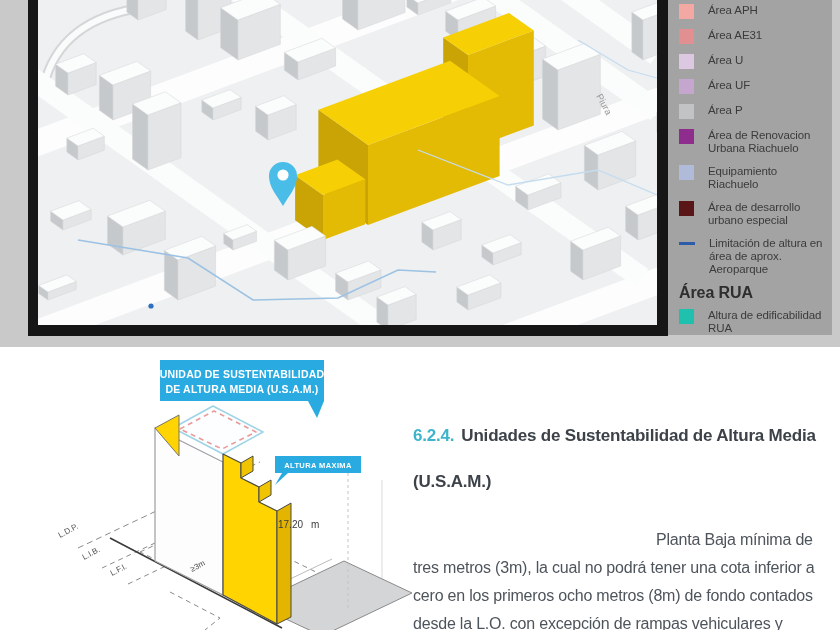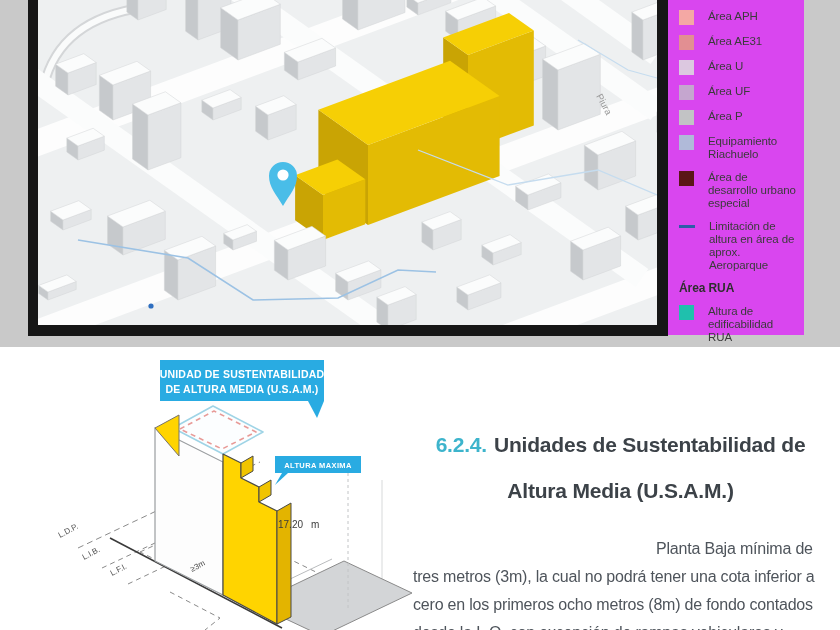--- a/index.html
+++ b/index.html
@@ -10,36 +10,36 @@
   
   .top-section{position:absolute;left:0;top:0;width:840px;height:347px;background:#c9c9c9;}
   .map-frame{
     position:absolute;left:28px;top:0;width:640px;height:336px;
     background:#eef0f1;box-sizing:border-box;
     border-left:10px solid #161616;border-right:11px solid #161616;border-bottom:11px solid #161616;
     overflow:hidden;
   }
   .map-frame svg{display:block;}
   .legend-panel{
-    position:absolute;left:668px;top:0;width:136px;height:335px;background:#d946ef;
-    box-sizing:border-box;padding:10px 6px 0 11px;
+    position:absolute;left:668px;top:0;width:164px;height:335px;background:#a3a3a3;
+    box-sizing:border-box;padding:4px 6px 0 11px;
     display:flex;flex-direction:column;gap:10px;
   }
   .legend-row{display:flex;gap:14px;align-items:flex-start;}
   .legend-swatch{flex:0 0 15px;width:15px;height:15px;margin-top:0;}
   .legend-line{flex:0 0 16px;width:16px;height:3px;margin-top:5px;}
   .legend-label{font-size:11.5px;line-height:13px;color:#3b3b3b;letter-spacing:-0.1px;}
-  .legend-header .legend-label{font-weight:bold;font-size:12px;color:#2e2e2e;}
+  .legend-header .legend-label{font-weight:bold;font-size:16px;color:#2e2e2e;}
   
   .bottom-section{position:absolute;left:0;top:347px;width:840px;height:283px;background:#ffffff;}
   .diagram-wrap{position:absolute;left:20px;top:5px;width:400px;height:278px;}
   .content{position:absolute;left:413px;top:66px;width:415px;}
   .content h2{
-    margin:9px;font-size:21px;font-weight:700;letter-spacing:-0.2px;
-    color:#3c4248;line-height:46px;text-align:center;
+    margin:0;font-size:17px;font-weight:700;letter-spacing:-0.2px;
+    color:#3c4248;line-height:46px;
   }
   .content h2 .hnum{color:#3db4cc;margin-right:7px;font-weight:700;}
   .content p{
     margin:21px 0 0 0;font-size:16px;line-height:28px;color:#4e545b;
     text-indent:243px;letter-spacing:-0.2px;
   }
   .svg-label{fill:#555;}
 </style>
 </head>
 <body>
@@ -196,20 +196,24 @@
         </div>
         <div class="legend-row">
           <span class="legend-swatch" style="background: rgb(197, 166, 207);"></span>
           <span class="legend-label">Área UF</span>
         </div>
         <div class="legend-row">
           <span class="legend-swatch" style="background: rgb(194, 195, 197);"></span>
           <span class="legend-label">Área P</span>
         </div>
         <div class="legend-row">
+          <span class="legend-swatch" style="background: rgb(143, 45, 143);"></span>
+          <span class="legend-label">Área de Renovacion Urbana Riachuelo</span>
+        </div>
+        <div class="legend-row">
           <span class="legend-swatch" style="background: rgb(176, 186, 217);"></span>
           <span class="legend-label">Equipamiento Riachuelo</span>
         </div>
         <div class="legend-row">
           <span class="legend-swatch" style="background: rgb(90, 22, 22);"></span>
           <span class="legend-label">Área de desarrollo urbano especial</span>
         </div>
         <div class="legend-row">
           <span class="legend-line" style="background: rgb(45, 92, 168);"></span>
           <span class="legend-label">Limitación de altura en área de aprox. Aeroparque</span>

